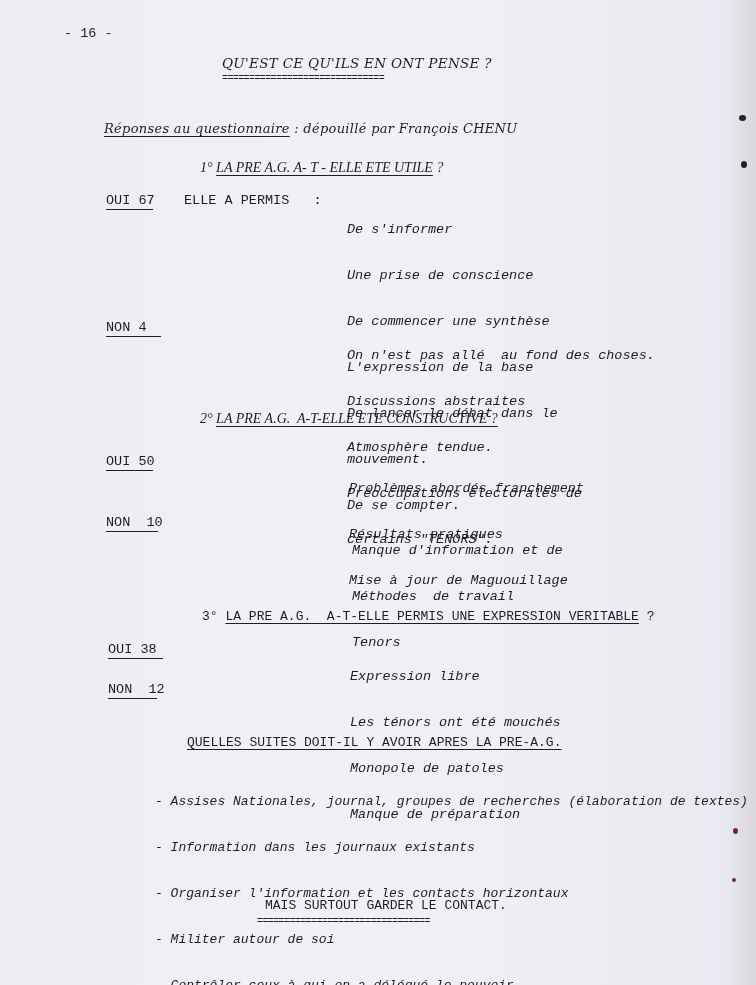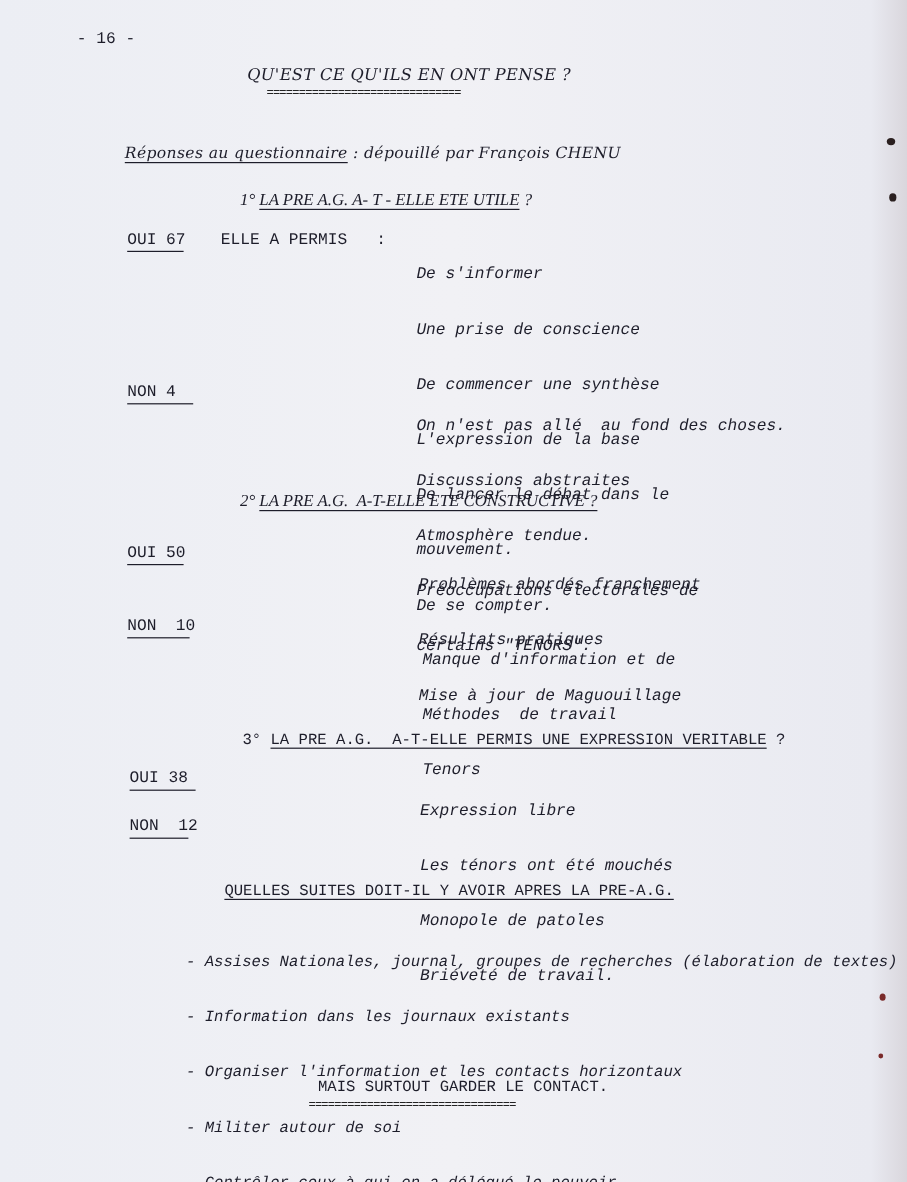--- a/index.html
+++ b/index.html
@@ -20,21 +20,21 @@
   .lines div { height: 16px; line-height: 16px; font-style: italic; }
   .spot { position: absolute; border-radius: 50%; background: #2a1f1f; }
 </style>
 </head>
 <body>
 
 <div>
 
   <div class="abs" style="left:64px; top:26px;">- 16 -</div>
 
-  <div class="abs script" style="left:206px; top:55px; font-size:13.5px;">QU'EST CE QU'ILS EN ONT PENSE ?</div>
+  <div class="abs script" style="left:222px; top:55px; font-size:13.5px;">QU'EST CE QU'ILS EN ONT PENSE ?</div>
   <div class="abs dbl" style="left:222px; top:73px;">==============================</div>
 
   <div class="abs script" style="left:104px; top:121px;"><span class="ul">Réponses au questionnaire</span><span> : dépouillé par François CHENU</span></div>
 
   <div class="abs italic" style="left:200px; top:160px; font-family:'Liberation Serif',serif; font-size:14px;"><span>1°</span> <span class="ul">LA PRE A.G. A- T - ELLE ETE UTILE</span> <span>?</span></div>
 
   <div class="abs ul-block" style="left:106px; top:193px; width:47px;">OUI 67</div>
   <div class="abs" style="left:184px; top:193px;">ELLE A PERMIS   :</div>
   <div class="abs lines" style="left:347px; top:192px;">
     <div>De s'informer</div>
@@ -72,21 +72,21 @@
   </div>
 
   <div class="abs" style="left:202px; top:609px; font-size:13px;"><span>3°</span> <span class="ul">LA PRE A.G.  A-T-ELLE PERMIS UNE EXPRESSION VERITABLE</span> <span>?</span></div>
 
   <div class="abs ul-block" style="left:108px; top:642px; width:55px;">OUI 38</div>
   <div class="abs ul-block" style="left:108px; top:682px; width:49px;">NON  12</div>
   <div class="abs lines" style="left:350px; top:639px;">
     <div>Expression libre</div>
     <div>Les ténors ont été mouchés</div>
     <div>Monopole de patoles</div>
-    <div>Briéveté de travail.</div>
+    <div>Manque de préparation</div>
   </div>
 
   <div class="abs ul" style="left:187px; top:735px; font-size:13px;">QUELLES SUITES DOIT-IL Y AVOIR APRES LA PRE-A.G.</div>
   <div class="abs lines" style="left:155px; top:764px; font-size:13px;">
     <div>- Assises Nationales, journal, groupes de recherches (élaboration de textes)</div>
     <div>- Information dans les journaux existants</div>
     <div>- Organiser l'information et les contacts horizontaux</div>
     <div>- Militer autour de soi</div>
     <div>- Contrôler ceux à qui on a délégué le pouvoir</div>
     

